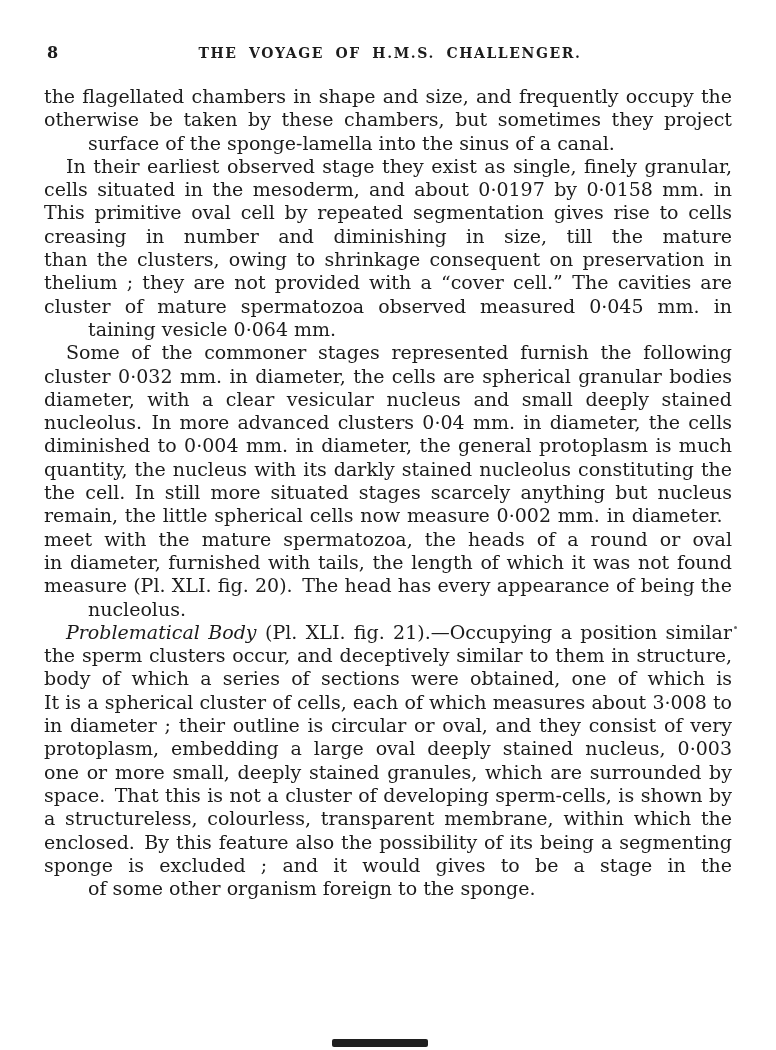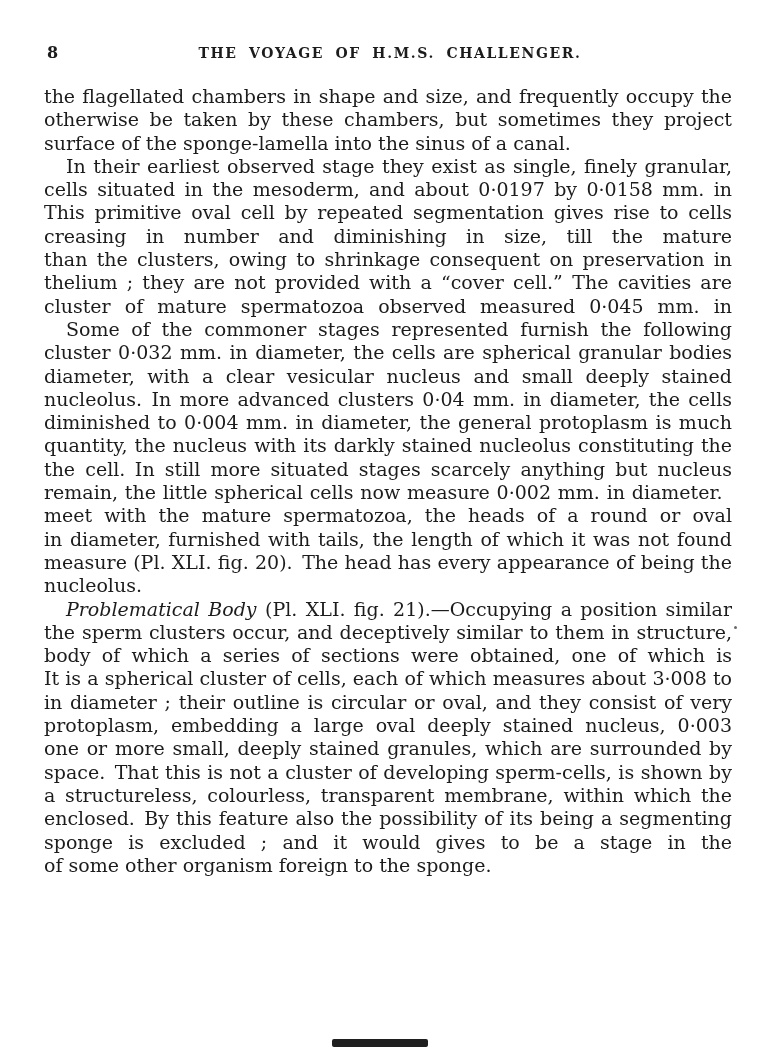--- a/index.html
+++ b/index.html
@@ -53,20 +53,21 @@
   .line {
     height: 23.3px;
     line-height: 23.3px;
     text-align: justify;
     text-align-last: justify;
     overflow: hidden;
     white-space: pre-wrap;
   }
   .line.lastline {
     text-align-last: left;
+    margin-left: 44px;
   }
   .line.indent {
     text-indent: 22px;
   }
   .scan-bar {
     position: absolute;
     left: 332px;
     top: 1039px;
     width: 96px;
     height: 8px;
@@ -96,20 +97,21 @@
         <div class="line lastline"><span>surface of the sponge-lamella into the sinus of a canal.</span></div>
       </div>
       <div class="para">
         <div class="line indent"><span>In their earliest observed stage they exist as single, finely granular, deeply stained oval</span></div>
         <div class="line"><span>cells situated in the mesoderm, and about 0·0197 by 0·0158 mm. in size (Pl. XLI. fig. 13).</span></div>
         <div class="line"><span>This primitive oval cell by repeated segmentation gives rise to cells continually in-</span></div>
         <div class="line"><span>creasing in number and diminishing in size, till the mature spermatozoa are produced.</span></div>
         <div class="line"><span>than the clusters, owing to shrinkage consequent on preservation in spirits. The largest</span></div>
         <div class="line"><span>thelium ; they are not provided with a “cover cell.” The cavities are mostly larger</span></div>
         <div class="line"><span>cluster of mature spermatozoa observed measured 0·045 mm. in diameter, the con-</span></div>
+        <div class="line lastline"><span>taining vesicle 0·064 mm.</span></div>
       </div>
       <div class="para">
         <div class="line indent"><span>Some of the commoner stages represented furnish the following characters. In a</span></div>
         <div class="line"><span>cluster 0·032 mm. in diameter, the cells are spherical granular bodies 0·0079 mm. in</span></div>
         <div class="line"><span>diameter, with a clear vesicular nucleus and small deeply stained spherical</span></div>
         <div class="line"><span>nucleolus. In more advanced clusters 0·04 mm. in diameter, the cells have</span></div>
         <div class="line"><span>diminished to 0·004 mm. in diameter, the general protoplasm is much diminished in</span></div>
         <div class="line"><span>quantity, the nucleus with its darkly stained nucleolus constituting the greater part of</span></div>
         <div class="line"><span>the cell. In still more situated stages scarcely anything but nucleus and nucleolus</span></div>
         <div class="line"><span>remain, the little spherical cells now measure 0·002 mm. in diameter. Finally we</span></div>

